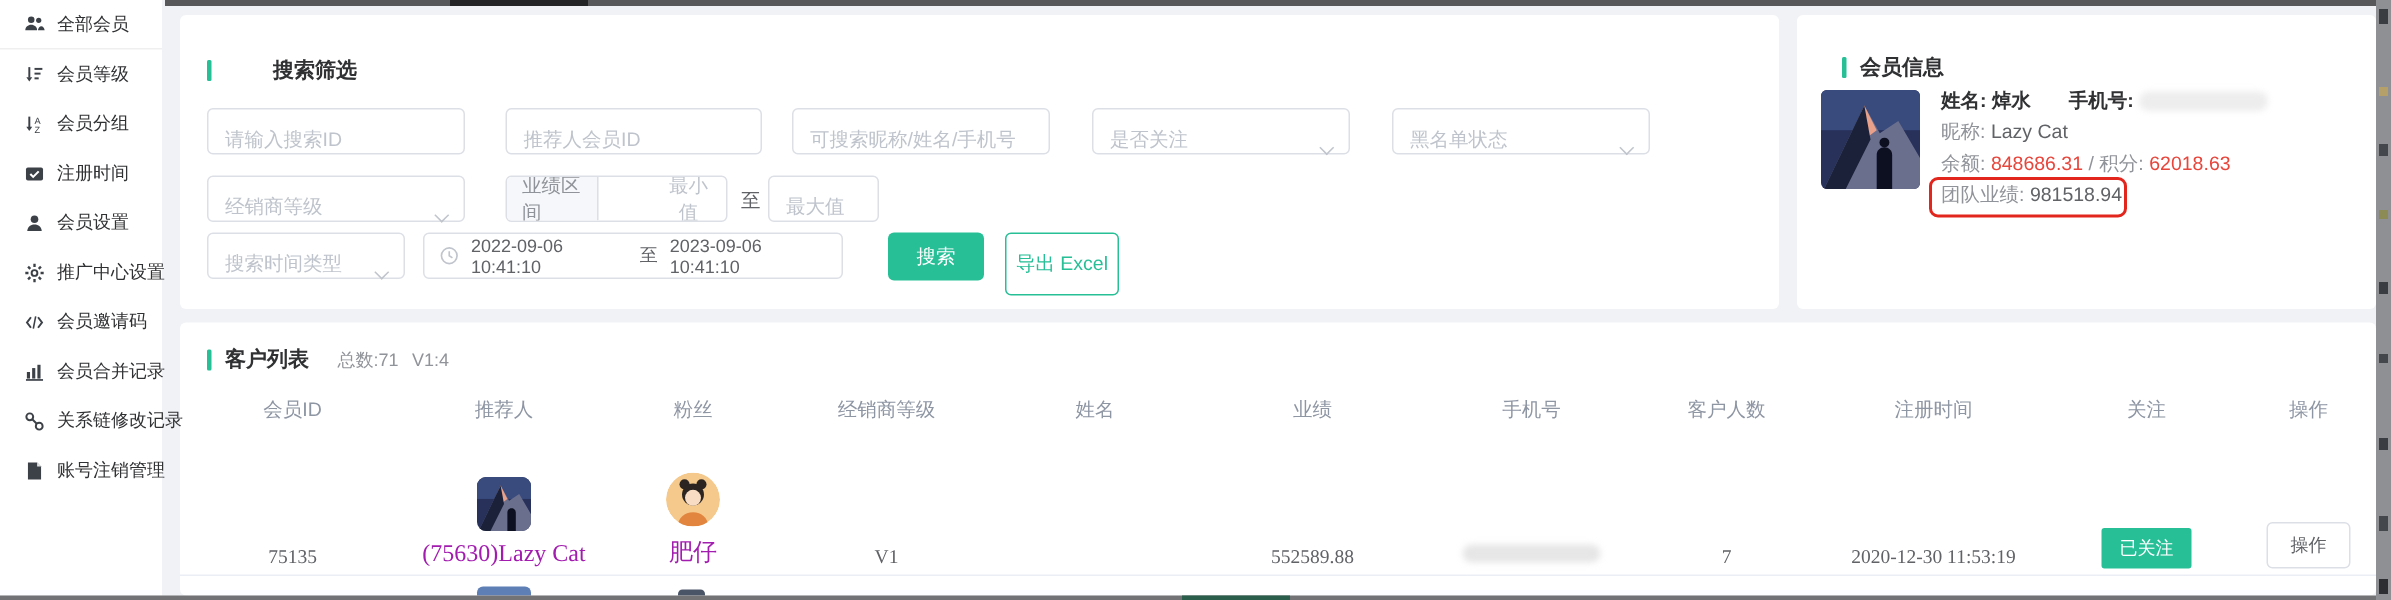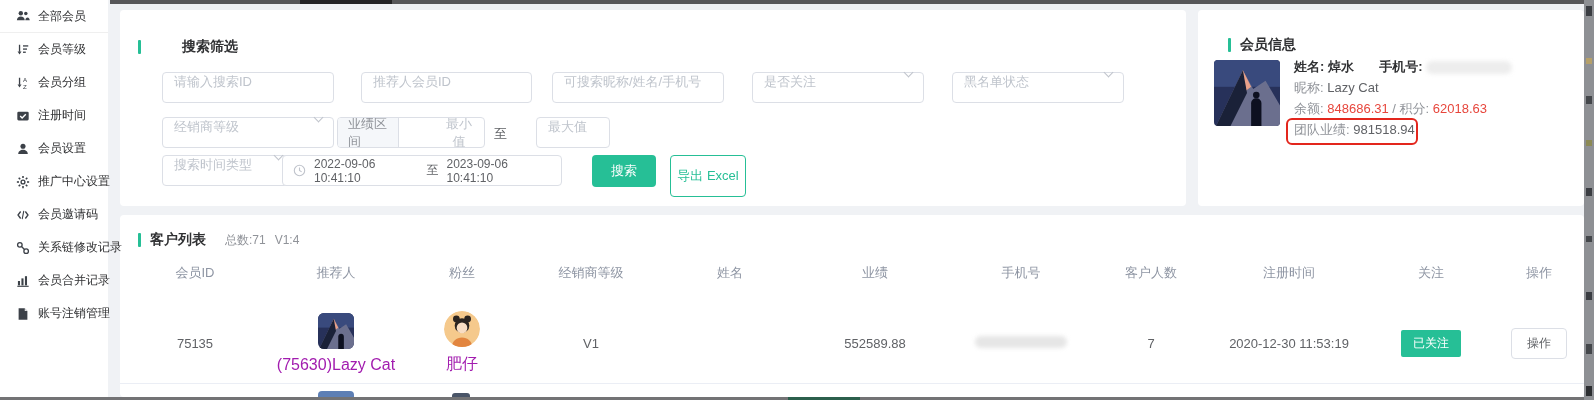--- a/index.html
+++ b/index.html
@@ -26,21 +26,21 @@
   .sicon svg { display:block; width:14px; height:14px; }
   
   .card { position:absolute; background:#fff; border-radius:4px; }
   #filters-card { left:120px; top:10px; width:1066px; height:196px; }
   #member-card  { left:1198px; top:10px; width:386px; height:196px; }
   #list-card    { left:120px; top:215px; width:1464px; height:182px; overflow:hidden; }
   .section-title { position:absolute; display:flex; align-items:center; gap:9px; font-size:14px; font-weight:bold; color:#303133; }
   .green-bar { width:3px; height:14px; background:#26bf96; border-radius:1px; }
   
   .ctl { position:absolute; height:31px; border:1px solid #dcdfe6; border-radius:4px; background:#fff;
-         display:flex; align-items:flex-start; padding:0 11px; font-size:13px; color:#bfc4cc;margin-left:24px; }
+         display:flex; align-items:flex-end; padding:0 11px; font-size:13px; color:#bfc4cc; }
   .ctl.select { justify-content:space-between; cursor:pointer; }
   .caret { width:7px; height:7px; border-right:1.3px solid #c0c4cc; border-bottom:1.3px solid #c0c4cc; transform:rotate(45deg); margin-top:-4px; }
   .group { position:absolute; height:31px; border:1px solid #dcdfe6; border-radius:4px; display:flex; overflow:hidden; background:#fff; }
   .group .glabel { background:#f5f7fa; border-right:1px solid #dcdfe6; color:#909399; font-size:13px; display:flex; align-items:center; padding:0 10px; }
   .group .ginput { display:flex; align-items:center; padding:0 10px; font-size:13px; color:#bfc4cc;text-align:center; }
   .to-label { position:absolute; font-size:13px; color:#606266; }
   .date-input { position:absolute; height:31px; border:1px solid #dcdfe6; border-radius:4px; background:#fff;
          display:flex; align-items:center; gap:8px; padding:0 10px; font-size:12px; color:#606266; }
   .clock svg { display:block; width:13px; height:13px; }
   .btn-primary { position:absolute; height:32px; background:#26bf96; color:#fff; font-size:13px; border:none; border-radius:4px; cursor:pointer; }
@@ -54,21 +54,21 @@
   .val-dark { color:#606266; }
   .val-red { color:#e7463c; }
   .blur-blob { display:inline-block; vertical-align:middle; width:86px; height:13px; background:#ededed; border-radius:7px; filter:blur(2px); }
   .annotation-rect { position:absolute; left:88px; top:108px; width:132px; height:27px; border:2px solid #e3261d; border-radius:6px; z-index:5; pointer-events:none; }
   
   .list-head-meta { position:absolute; left:18px; top:16px; display:flex; align-items:center; gap:9px; }
   .list-title { font-size:14px; font-weight:bold; color:#303133; }
   .list-meta { font-size:12px; color:#909399; margin-left:10px; }
   .thead, .trow { position:absolute; left:0; right:0; display:flex; }
   .thead { top:44px; height:28px; align-items:center; }
-  .trow  { top:80px; height:96px; align-items:center; }
+  .trow  { top:68px; height:96px; align-items:flex-end;font-family:Liberation Serif, serif; }
   .col { text-align:center; font-size:13px; }
   .thead .col { color:#8e95a3; }
   .trow .col { color:#606266; }
   .c1{width:150px}.c2{width:132px}.c3{width:120px}.c4{width:138px}.c5{width:140px}.c6{width:150px}
   .c7{width:142px}.c8{width:118px}.c9{width:158px}.c10{width:126px}.c11{width:90px}
   .stack { display:flex; flex-direction:column; align-items:center; gap:7px; }
   .avatar-sm { width:36px; height:36px; border-radius:6px; overflow:hidden; }
   .avatar-round { width:36px; height:36px; border-radius:50%; overflow:hidden; }
   .sub-text { font-size:16px; color:#a21caf; }
   .blur-blob-sm { display:inline-block; width:92px; height:12px; background:#e6e6e6; border-radius:6px; filter:blur(2px); }
@@ -175,38 +175,38 @@
       <svg viewBox="0 0 16 16" stroke="#3c4148" fill="none" stroke-width="1.5">
           <path d="M5.3 4 2.3 8l3 4"></path>
           <path d="M10.7 4l3 4-3 4"></path>
           <line x1="8.9" y1="3.4" x2="7.1" y2="12.6" stroke-width="1.2"></line>
         </svg>
     </span>
     <span>会员邀请码</span>
   </div>
   <div class="side-item">
     <span class="sicon">
+      <svg viewBox="0 0 16 16" fill="#3c4148">
+          <rect x="2.2" y="8" width="2.4" height="5"></rect>
+          <rect x="6.2" y="5" width="2.4" height="8"></rect>
+          <rect x="10.2" y="2.5" width="2.4" height="10.5"></rect>
+          <rect x="1.5" y="13.4" width="13" height="1.3"></rect>
+        </svg>
+    </span>
+    <span>会员合并记录</span>
+  </div>
+  <div class="side-item">
+    <span class="sicon">
       <svg viewBox="0 0 16 16" stroke="#3c4148" fill="none" stroke-width="1.5">
           <circle cx="4.4" cy="4.4" r="2.6"></circle>
           <circle cx="11.6" cy="11.6" r="2.6"></circle>
           <line x1="6.3" y1="6.3" x2="9.7" y2="9.7"></line>
         </svg>
     </span>
     <span>关系链修改记录</span>
-  </div>
-  <div class="side-item">
-    <span class="sicon">
-      <svg viewBox="0 0 16 16" fill="#3c4148">
-          <rect x="2.2" y="8" width="2.4" height="5"></rect>
-          <rect x="6.2" y="5" width="2.4" height="8"></rect>
-          <rect x="10.2" y="2.5" width="2.4" height="10.5"></rect>
-          <rect x="1.5" y="13.4" width="13" height="1.3"></rect>
-        </svg>
-    </span>
-    <span>会员合并记录</span>
   </div>
   <div class="side-item">
     <span class="sicon">
       <svg viewBox="0 0 16 16">
           <path d="M3 1.5h7l3 3v10H3z" fill="#3c4148"></path>
           <path d="M10 1.5v3h3" fill="#fff" opacity="0.85"></path>
         </svg>
     </span>
     <span>账号注销管理</span>
   </div>

